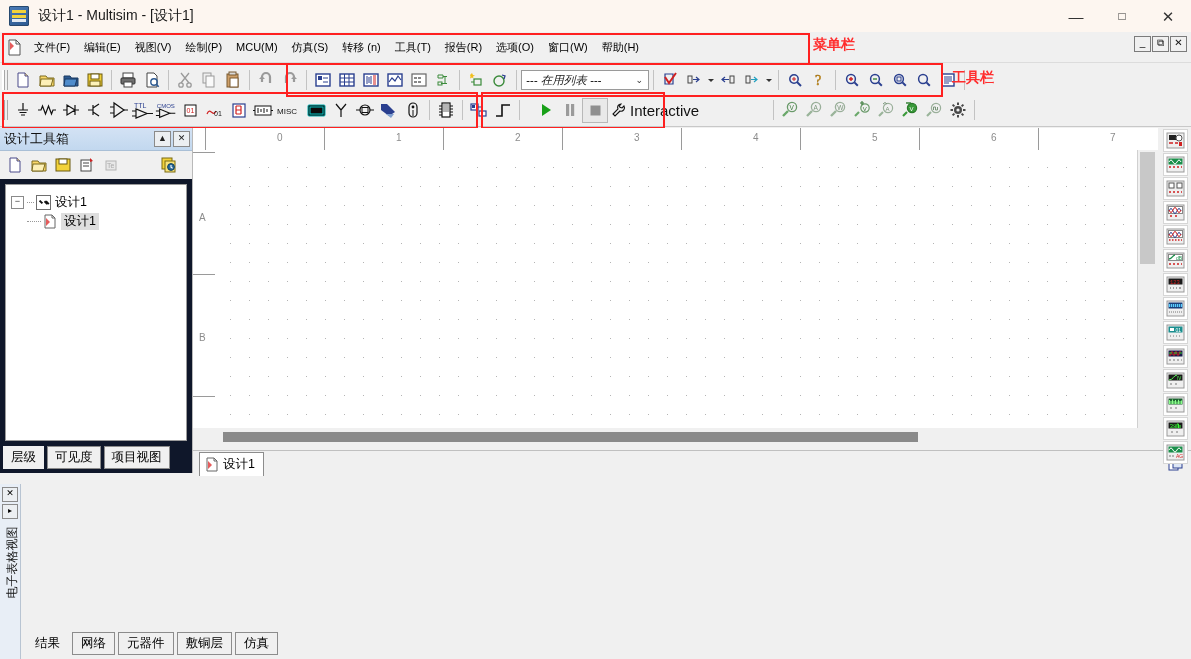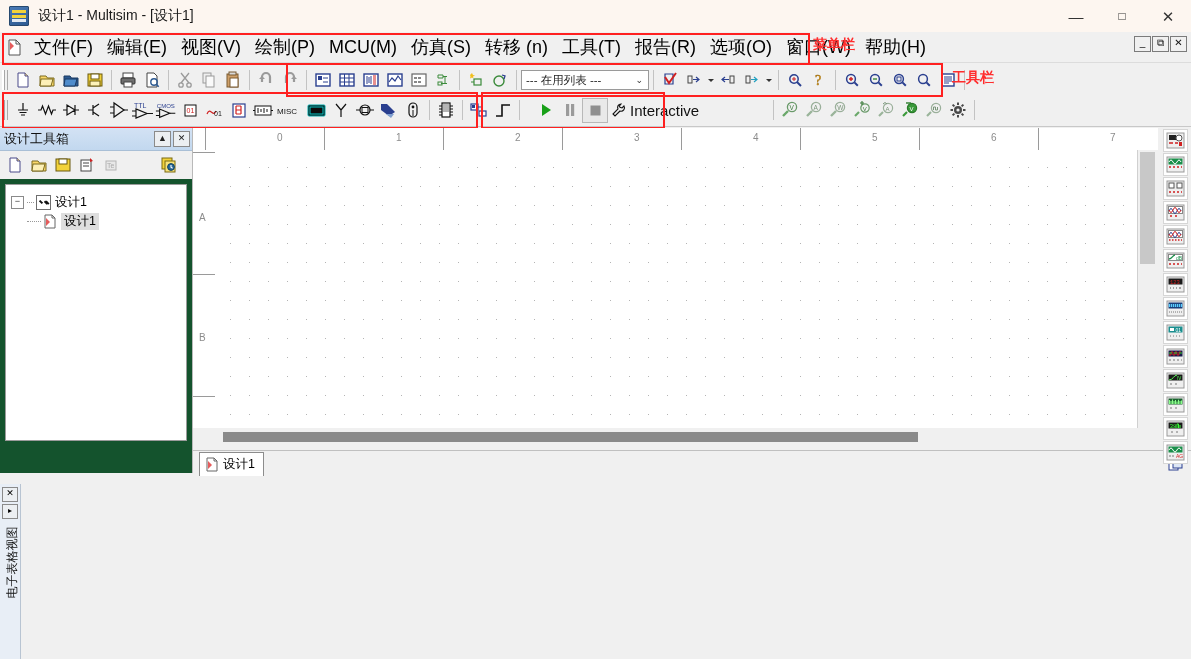--- a/index.html
+++ b/index.html
@@ -22,50 +22,50 @@
   .titlebar .ttl{font-size:14px;color:#1b1b1b;}
   .wbtns{position:absolute;right:0;top:0;height:32px;display:flex;}
   .wbtn{width:46px;height:32px;display:flex;align-items:center;justify-content:center;
     font-size:15px;color:#333;line-height:1;}
   .wbtn.sq{font-size:12px;}
 
   
   .menubar{position:absolute;left:0;top:32px;width:1191px;height:30px;
     background:#f0f0f0;display:flex;align-items:center;border-bottom:1px solid #dcdcdc;}
   .menubar .docicon{width:17px;height:17px;margin-left:6px;margin-right:4px;position:relative;flex:0 0 auto;}
-  .menu-item{padding:3px 7px;font-size:18px;color:#000;white-space:nowrap;}
+  .menu-item{padding:3px 7px;font-size:11px;color:#000;white-space:nowrap;}
   .mdibtns{position:absolute;right:4px;top:36px;display:flex;gap:1px;}
   .mdibtn{width:15px;height:14px;border:1px solid #7b7b7b;background:#f0f0f0;
     font-size:10px;line-height:12px;text-align:center;color:#111;}
 
   
   .tbrow{position:absolute;left:0;width:1191px;background:#f0f0f0;display:flex;align-items:center;}
   .tb1{top:66px;height:28px;}
   .tb2{top:94px;height:32px;border-bottom:1px solid #c8c8c8;}
   .tbtn{width:24px;height:23px;display:flex;align-items:center;justify-content:center;flex:0 0 auto;}
   .sep{width:1px;height:20px;background:#c3c3c3;margin:0 4px;flex:0 0 auto;}
   .grip{width:4px;height:20px;margin:0 3px 0 2px;flex:0 0 auto;
      background:linear-gradient(90deg,#fff 0 1px,#a8a8a8 1px 2px,transparent 2px);
      border-left:1px solid #fff;border-right:1px solid #a9a9a9;}
 
   
   svg{display:block;}
 
   .combo{width:128px;height:20px;border:1px solid #9a9a9a;background:#fff;
     display:flex;align-items:center;justify-content:space-between;font-size:11.5px;
-    padding:0 2px 0 4px;box-sizing:border-box;color:#222;flex:0 0 auto;}
+    padding:0 2px 0 4px;box-sizing:border-box;color:#222;flex:0 0 auto;font-style:italic;}
   .combo .cv{overflow:hidden;white-space:nowrap;}
   .combo .ca{font-size:9px;color:#333;padding-right:3px;}
 
   
   .annot{position:absolute;color:#ff2d2d;font-size:14px;font-weight:bold;white-space:nowrap;}
   .redbox{position:absolute;border:2px solid #ff2020;pointer-events:none;}
 
   
-  .dtb{position:absolute;left:0;top:128px;width:192px;height:345px;background:#14532d;
+  .dtb{position:absolute;left:0;top:128px;width:192px;height:345px;background:#0f172a;
     border-right:1px solid #b9b9b9;}
   .dtb-title{height:22px;background:linear-gradient(180deg,#d3e2f4,#c2d8ef);
     display:flex;align-items:center;padding-left:4px;font-size:13px;color:#111;
     border-bottom:1px solid #a9bfd6;}
   .dtb-title .tt{flex:1;}
   .ttlbtn{width:15px;height:14px;border:1px solid #8a8a8a;background:#eceff2;margin-right:2px;
     font-size:9px;line-height:12px;text-align:center;color:#222;}
   .dtb-tools{height:28px;display:flex;align-items:center;padding-left:3px;background:#f0f0f0;}
   .dtree{position:absolute;left:5px;top:56px;right:5px;bottom:32px;background:#fff;
     border:1px solid #9b9b9b;padding:8px 5px;box-sizing:border-box;font-size:12.5px;}
@@ -702,20 +702,25 @@
           <svg width="14" height="15" viewBox="0 0 14 15">
               <path d="M2 1h7l3 3v10H2z" fill="#fff" stroke="#666"></path>
               <path d="M9 1v3h3" fill="none" stroke="#666"></path>
               <path d="M3 4l4 4-4 4z" fill="#e04040" opacity="0.85"></path>
             </svg>
         </span>
         <span class="tsel">设计1</span>
       </div>
     </div>
 
+    <div class="dtb-tabs">
+      <div class="ptab active" style="border-color:transparent;">层级</div>
+      <div class="ptab">可见度</div>
+      <div class="ptab">项目视图</div>
+    </div>
   </div>
 
   <div class="sheet">
     <div class="rulerH">
       <div class="rtick" style="left:12px"></div>
         <div class="rlab" style="left:84px">0</div>
       <div class="rtick" style="left:131px"></div>
         <div class="rlab" style="left:203px">1</div>
       <div class="rtick" style="left:250px"></div>
         <div class="rlab" style="left:322px">2</div>
@@ -889,15 +894,22 @@
         </svg>
       </div>
   </div>
 
   <div class="ssv">
     <div class="ssv-left">
       <div class="xb">✕</div>
       <div class="ab">▸</div>
       <div class="vlabel">电子表格视图</div>
     </div>
+    <div class="ssv-tabs">
+      <div class="stab" style="border-color:transparent;">结果</div>
+      <div class="stab">网络</div>
+      <div class="stab">元器件</div>
+      <div class="stab">敷铜层</div>
+      <div class="stab">仿真</div>
+    </div>
   </div>
 
 </div>
 
 </body></html>

